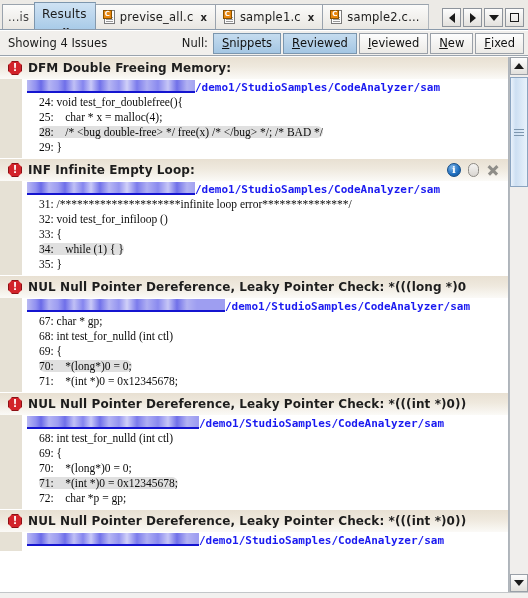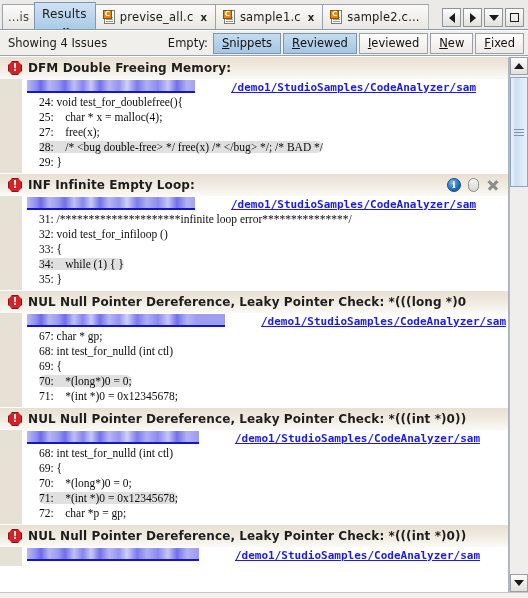--- a/index.html
+++ b/index.html
@@ -341,23 +341,21 @@
     background:
       linear-gradient(90deg,
         #b9b9f2 0px, #8f8ff0 9px, #6a6ae8 14px, #b4b4f3 22px,
         #9c9cf1 31px, #6f6fe9 38px, #c0c0f5 47px, #8585ef 56px,
         #c9c9f7 64px, #7272ea 73px, #b6b6f3 82px, #9494f0 92px,
         #d0d0f8 100px, #7b7bec 110px, #aeaef2 120px, #8a8aef 131px,
         #c6c6f6 141px, #7070e9 150px, #b2b2f2 160px, #9e9ef1 170px);
   }
   .pathlink {
     color: #1a1af0;
-    text-decoration: underline;
-    cursor: pointer;
-    margin-left: 36px;
+    cursor: pointer;
   }
   .codeline {
     font-family: Liberation Serif, serif;
     font-size: 11.5px;
     line-height: 15px;
     color: #0b0b0b;
     white-space: pre;
     overflow: hidden;
     padding-left: 17px;
   }
@@ -480,21 +478,21 @@
           <span class="tri down"></span>
         </div>
       <div class="navbtn">
           <span class="sqicon"></span>
         </div>
     </div>
   </div>
 
   <div class="toolbar">
     <span class="showing">Showing 4 Issues</span>
-    <span class="showlabel">Empty:</span>
+    <span class="showlabel">Null:</span>
     <span class="filterbtns">
       <span class="fbtn on">
           <u>S</u>
           <span>nippets</span>
         </span>
       <span class="fbtn on">
           <u>R</u>
           <span>eviewed</span>
         </span>
       <span class="fbtn">
@@ -525,21 +523,20 @@
           <span class="issue-title">DFM Double Freeing Memory:</span>
         </div>
         <div class="issue-body">
           <div class="gutter"></div>
           <div class="code">
             <div class="pathline">
               <span class="redacted" style="width:168px"></span><span class="pathlink">/demo1/StudioSamples/CodeAnalyzer/sam</span>
             </div>
             <div class="codeline"><span>24: void test_for_doublefree(){</span></div>
             <div class="codeline"><span>25:    char * x = malloc(4);</span></div>
-            <div class="codeline"><span>27:    free(x);</span></div>
             <div class="codeline"><span class="hl">28:    /* &lt;bug double-free&gt; */ free(x) /* &lt;/bug&gt; */; /* BAD */</span></div>
             <div class="codeline"><span>29: }</span></div>
           </div>
         </div>
       </div>
 
       <div class="issue">
         <div class="issue-head">
           <span class="err-icon">
               <span class="oct"></span>

